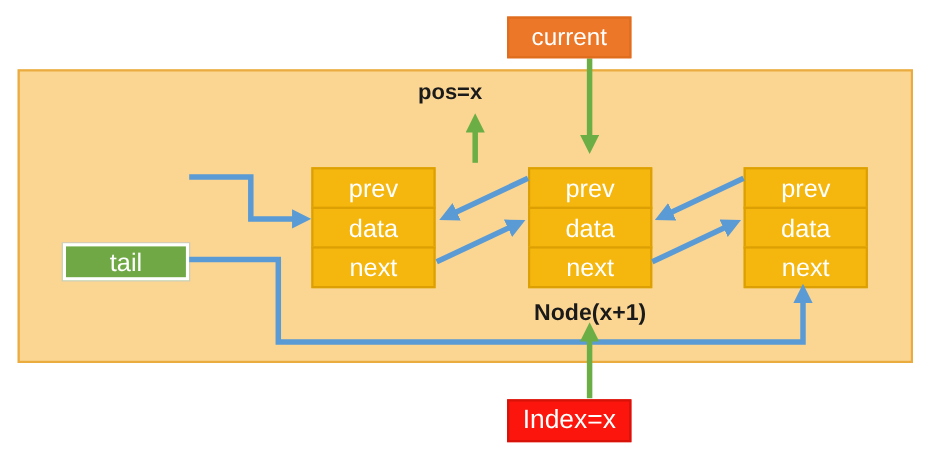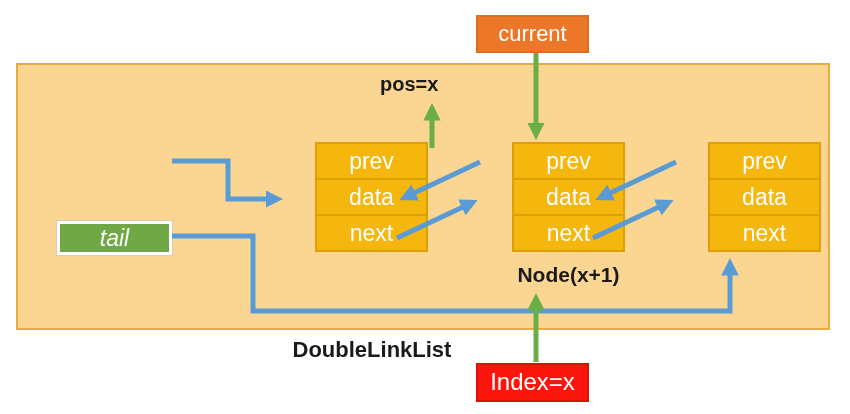--- a/index.html
+++ b/index.html
@@ -19,35 +19,35 @@
   .canvas{
     position:absolute;left:16px;top:63px;width:810px;height:263px;
     background:var(--canvas-bg);border:2px solid var(--canvas-border);
   }
   .pointer-box{
     position:absolute;width:109px;height:28px;background:var(--pointer-green);
     border:3px solid #FFFFFF;box-shadow:0 0 0 1px #D8CDB4;
     color:#FFFFFF;font-size:23px;line-height:28px;text-align:center;z-index:2;
   }
   .pointer-head{left:57px;top:143px;}
-  .pointer-tail{left:57px;top:221px;font-style:italic;}
-  .node{position:absolute;top:142px;width:113px;z-index:2;margin-left:32px;}
+  .pointer-tail{left:57px;top:221px;}
+  .node{position:absolute;top:152px;width:113px;z-index:2;}
   .node-1{left:283px;} .node-2{left:480px;} .node-3{left:676px;}
   .cell{
     box-sizing:border-box;height:38px;background:var(--cell-fill);
     border:2px solid var(--cell-border);margin-top:-2px;
     color:#FFFFFF;font-size:23px;line-height:34px;text-align:center;
   }
   .cell:first-child{margin-top:0;}
   .node-label{
     position:absolute;top:121px;left:0;width:113px;text-align:center;
     color:var(--label-black);font-size:21px;font-weight:700;white-space:nowrap;
   }
   .anno-box{
-    position:absolute;left:476px;width:109px;color:#FFFFFF;text-align:center;z-index:4;
+    position:absolute;left:461px;width:109px;color:#FFFFFF;text-align:center;z-index:4;
   }
   .anno-current{
     top:15px;height:34px;background:var(--current-orange);
     border:2px solid var(--current-border);font-size:22px;line-height:34px;
   }
   .anno-index{
     top:363px;height:35px;background:var(--index-red);
     border:2px solid var(--index-border);font-size:24px;line-height:34px;
   }
   .pos-label{
@@ -115,15 +115,14 @@
 
     <path class="green-arrow" marker-end="url(#arrG)" d="M 536 53 L 536 126"></path>
     <path class="green-arrow" marker-end="url(#arrG)" d="M 432 148 L 432 117"></path>
     <path class="green-arrow" marker-end="url(#arrG)" d="M 536 362 L 536 307"></path>
   </svg>
 
   <div class="anno-box anno-current">current</div>
   <div class="anno-box anno-index">Index=x</div>
   <div class="pos-label">pos=x</div>
 
-  <div class="caption">DoubleLinkList</div>
 
 </div>
 
 </body></html>

